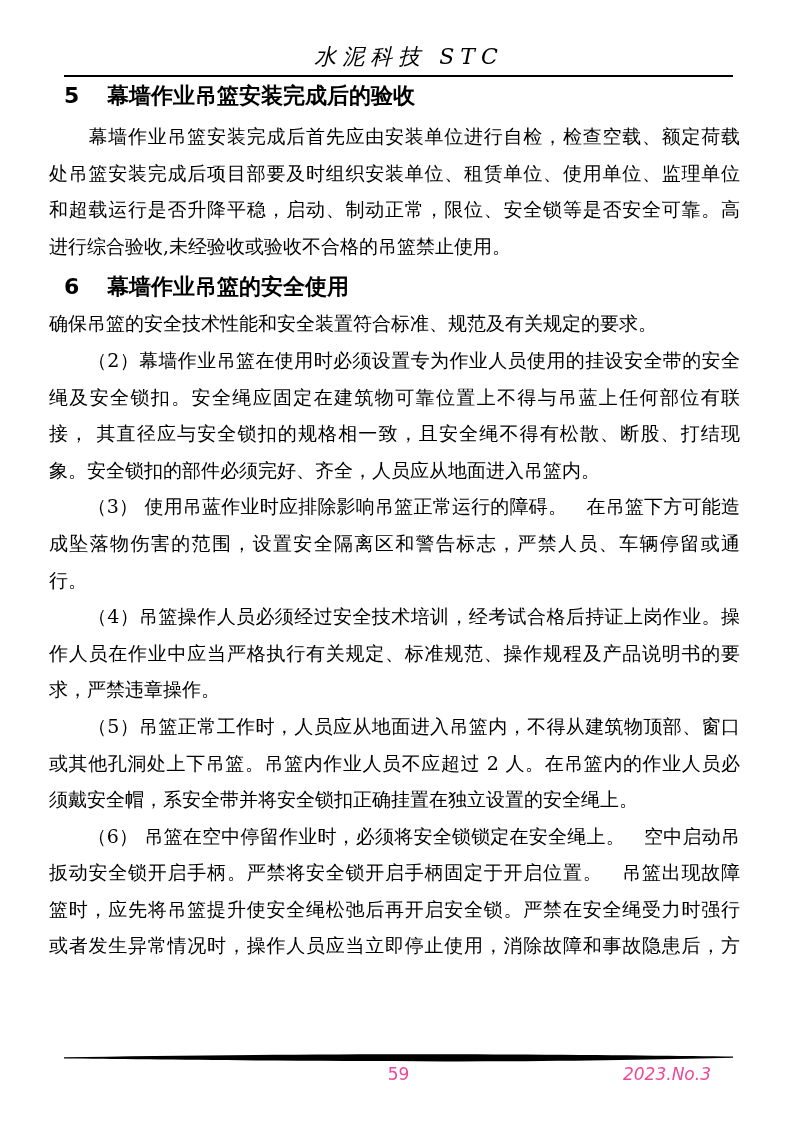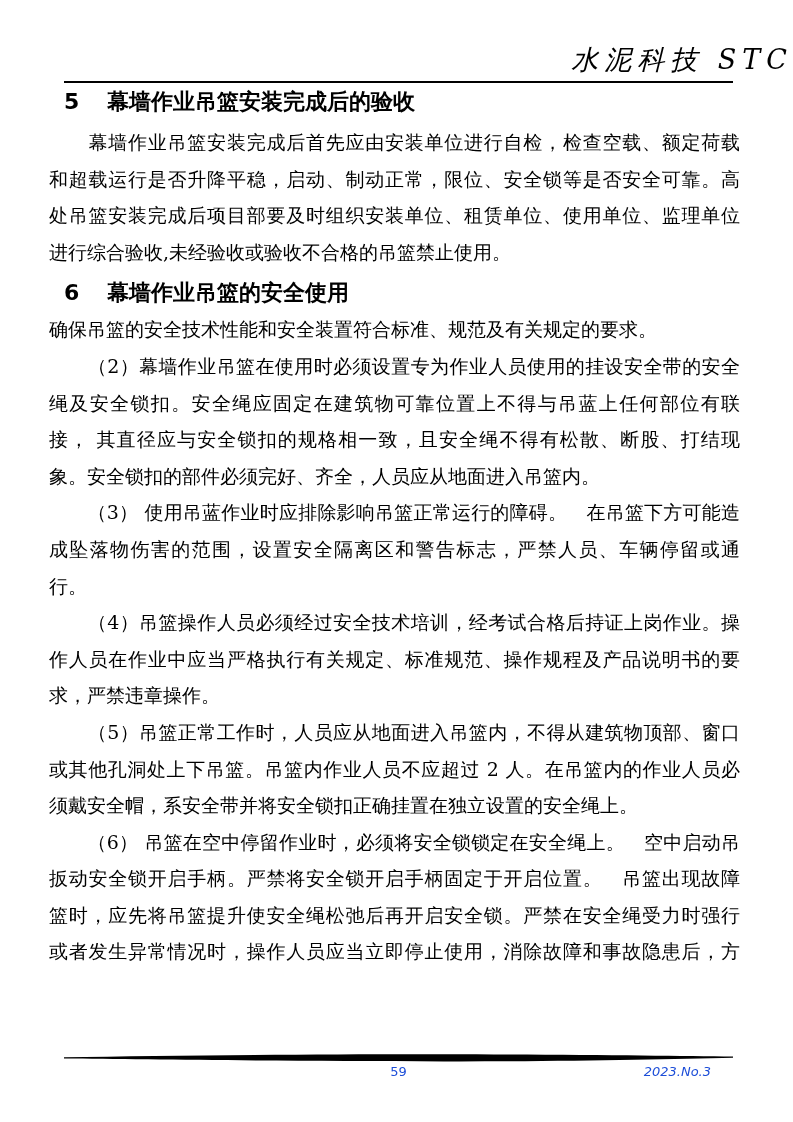--- a/index.html
+++ b/index.html
@@ -7,22 +7,22 @@
     position:relative;
     width:793px; height:1122px;
     background:#ffffff;
     color:#000;
     font-family:"DejaVu Serif", serif;
     overflow:hidden;
   }
   
   .journal-title {
     padding-top:42px;
-    text-align:right;
-    font-size:27px;
+    text-align:center;
+    font-size:22px;
     font-style:italic;
     letter-spacing:6px;
     white-space:nowrap;
     padding-left:25px;
   }
   .header-rule {
     margin:3px 60px 0 64px;
     border-top:2.5px solid #000;
     height:0;
   }
@@ -59,22 +59,22 @@
     position:absolute;
     top:1053px; left:64px;
     width:669px;
   }
   .footer-bar { display:block; }
   .footer-row {
     position:relative;
     height:18px;
     margin-top:1px;
     font-family:"DejaVu Sans", sans-serif;
-    font-size:13px;
-    color:#1d4ed8;
+    font-size:17px;
+    color:#ec4899;
   }
   .page-num { position:absolute; left:50%; transform:translateX(-50%); }
   .issue { position:absolute; right:22px;font-style:italic; }
 </style>
 </head>
 <body>
 
 <div class="page">
 
   <div>
@@ -82,22 +82,22 @@
     <div class="header-rule"></div>
   </div>
 
   <h2 class="heading h5">
     <span class="h-num">5</span>
     <span class="h-title">幕墙作业吊篮安装完成后的验收</span>
   </h2>
 
   <div class="para mt7">
     <div class="line">　　幕墙作业吊篮安装完成后首先应由安装单位进行自检，检查空载、额定荷载</div>
+    <div class="line">处吊篮安装完成后项目部要及时组织安装单位、租赁单位、使用单位、监理单位</div>
     <div class="line">和超载运行是否升降平稳，启动、制动正常，限位、安全锁等是否安全可靠。高</div>
-    <div class="line">处吊篮安装完成后项目部要及时组织安装单位、租赁单位、使用单位、监理单位</div>
     <div class="line last">进行综合验收,未经验收或验收不合格的吊篮禁止使用。</div>
   </div>
 
   <h2 class="heading h6">
     <span class="h-num">6</span>
     <span class="h-title">幕墙作业吊篮的安全使用</span>
   </h2>
 
   <div class="para mt3">
     <div class="line last">确保吊篮的安全技术性能和安全装置符合标准、规范及有关规定的要求。</div>

